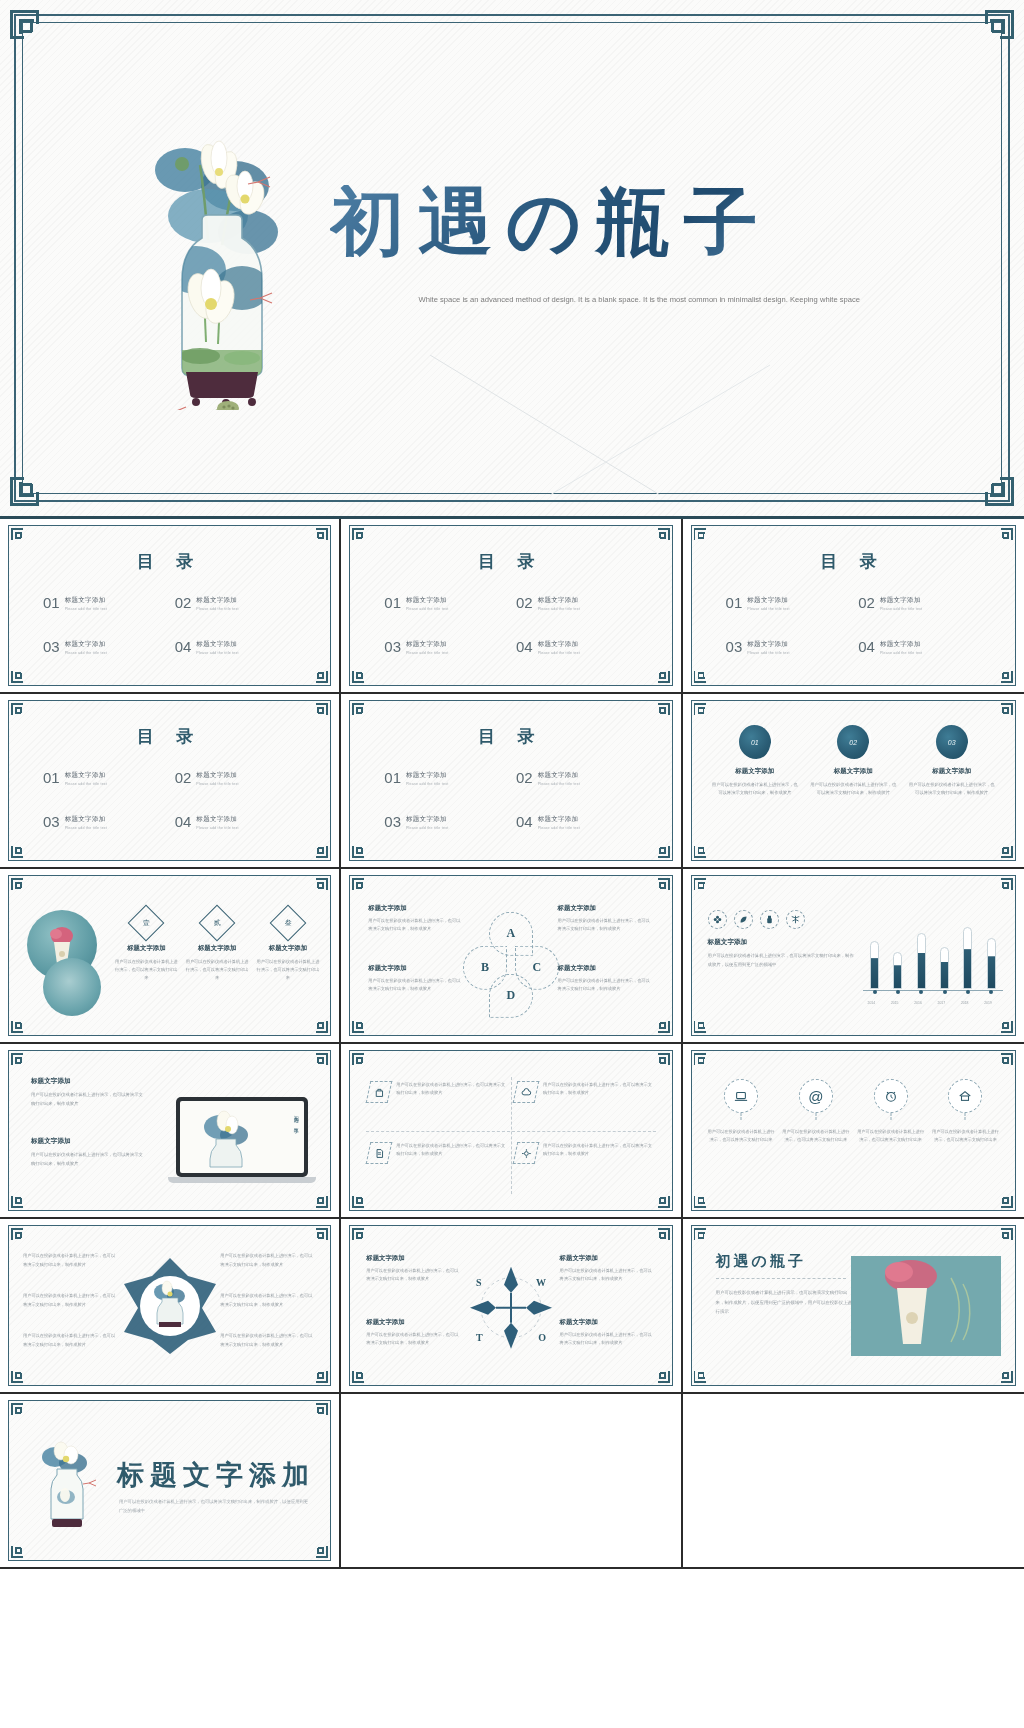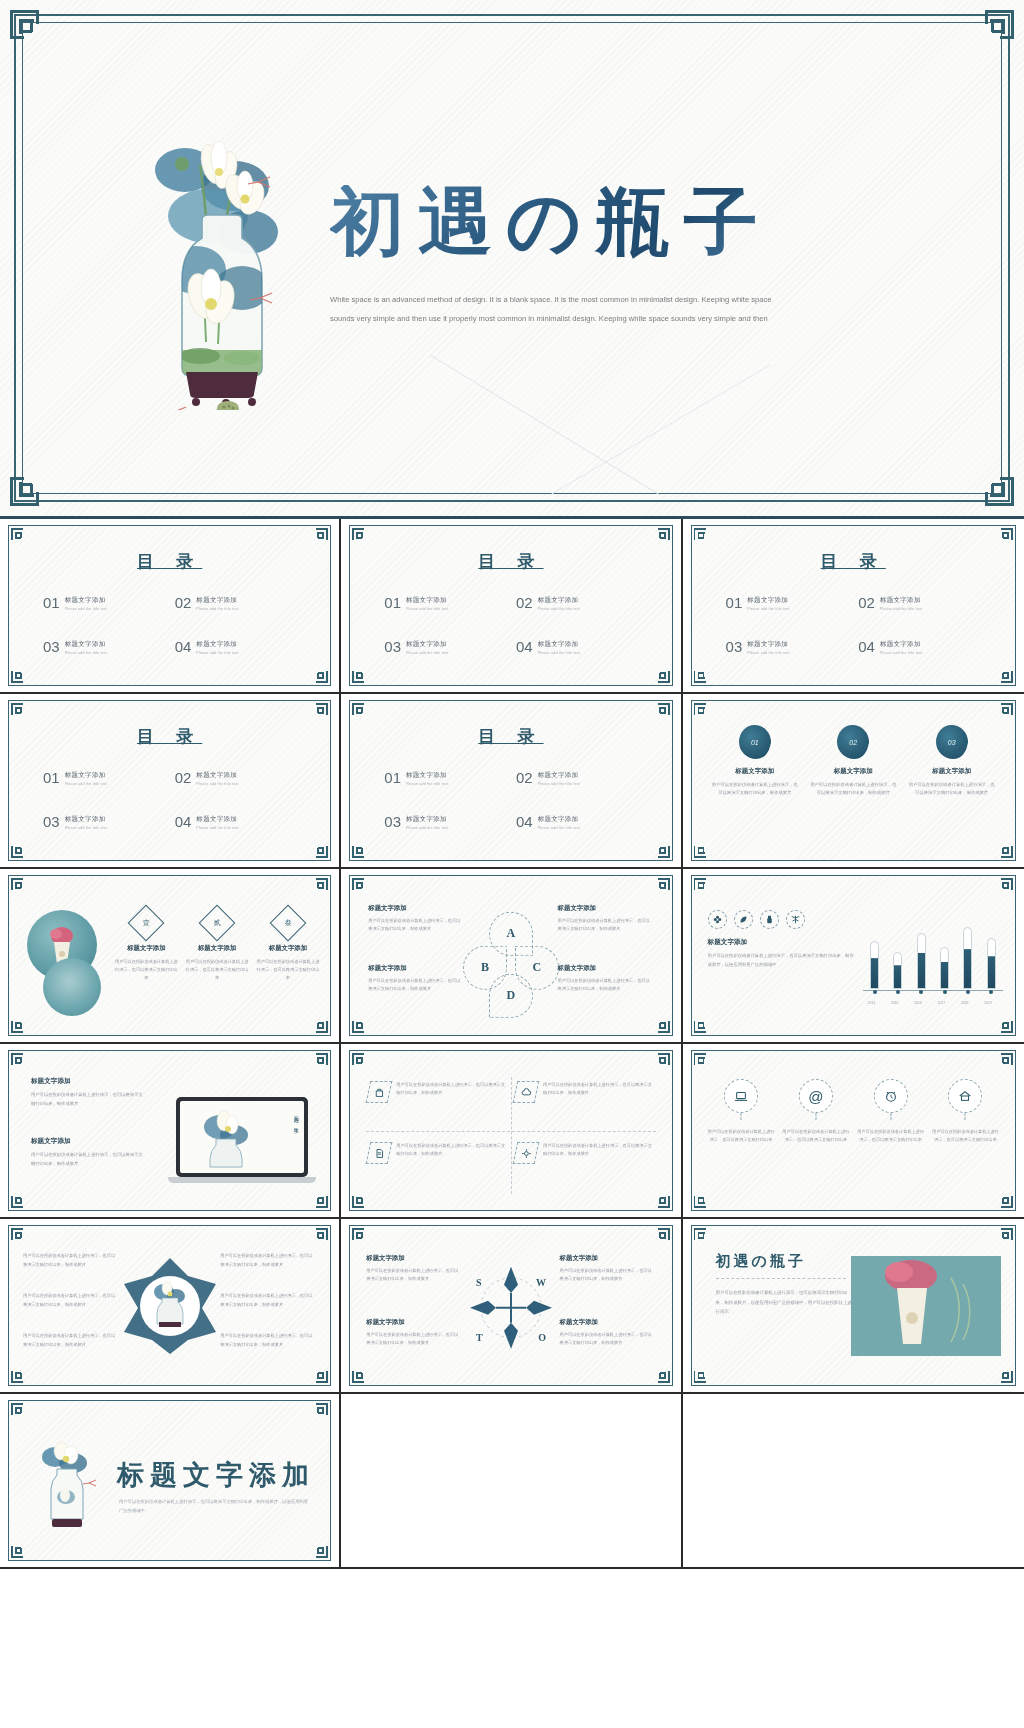--- a/index.html
+++ b/index.html
@@ -58,21 +58,21 @@
     position: absolute; left: 330px; top: 185px;
     font-size: 74px; letter-spacing: 14px;
     font-family: "Liberation Serif","DejaVu Serif", serif;
     font-weight: 700;
     background: linear-gradient(140deg,#4e7fa5 0%, #2d5c82 40%, #1f4a6e 75%, #4a7ba0 100%);
     -webkit-background-clip: text; background-clip: text; color: transparent;
     line-height: 1;
   }
   .cover-body {
     position: absolute; left: 330px; top: 290px; width: 530px;
-    font-size: 7.6px; line-height: 2.55; color: #7c7c7c; text-align: left;
+    font-size: 7.6px; line-height: 2.55; color: #7c7c7c; text-align: right;
   }
   .diag-line {
     position:absolute; left:430px; top:355px; width:340px; height:140px;
     overflow:hidden;
   }
 
   
   .grid {
     position: absolute; left: 0; top: 519px; width: 1024px;
     display: grid;
@@ -113,21 +113,21 @@
     font-family:"Liberation Serif","DejaVu Serif",serif;
     font-size: 46px; letter-spacing: 6px; font-weight:700;
     color: rgba(120,120,120,0.17);
     pointer-events:none; z-index: 40;
   }
 
   
   .cat-title {
     text-align:center; margin-top: 24px;
     font-family:"Liberation Serif","DejaVu Serif",serif;
-    font-size: 17px; letter-spacing: 9px; color:#2f5a6b; font-weight:700;text-decoration:underline;
+    font-size: 17px; letter-spacing: 9px; color:#2f5a6b; font-weight:700;
   }
   .cat-grid {
     margin: 22px 34px 0 34px;
     display:grid; grid-template-columns: 1fr 1fr; row-gap: 28px; column-gap: 10px;
   }
   .cat-item { display:flex; align-items:flex-start; gap:5px; }
   .cat-num {
     font-size: 15px; color:#5c6b73; font-weight:300;
     font-family:"Liberation Sans",sans-serif; line-height:1;
   }
@@ -420,21 +420,20 @@
         <circle cx="-4" cy="-1" r="1.6" fill="#7d8d5c"></circle>
         <circle cx="1" cy="-2" r="1.6" fill="#7d8d5c"></circle>
         <circle cx="5" cy="0" r="1.6" fill="#7d8d5c"></circle>
         <path d="M-10 2 q-12 6 -16 14" stroke="#9fb07a" stroke-width="2.4" fill="none"></path>
       </g>
     </svg>
 
     <div class="cover-title">初遇の瓶子</div>
     <div class="cover-body">
       <div>White space is an advanced method of design. It is a blank space. It is the most common in minimalist design. Keeping white space</div>
-      <div>sounds very simple and then use it properly most common in minimalist design. Keeping white space sounds very simple and then</div>
     </div>
   </div>
 
 
   <div class="grid">
 
     <div class="thumb">
       <div class="t-inner paper">
         <div class="tcorner tc-tl">
             <i></i>

